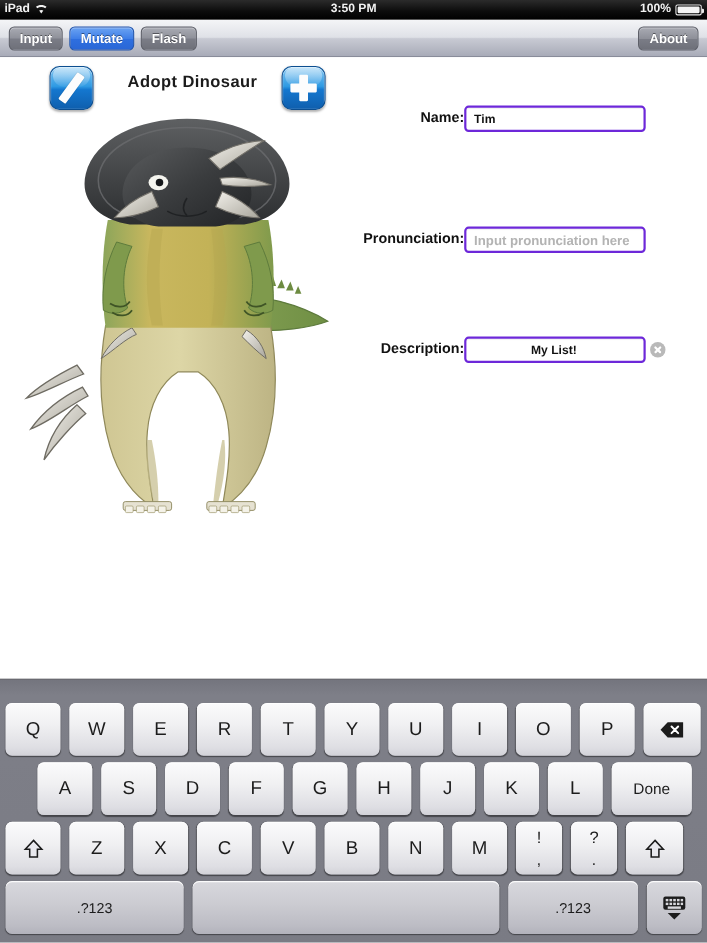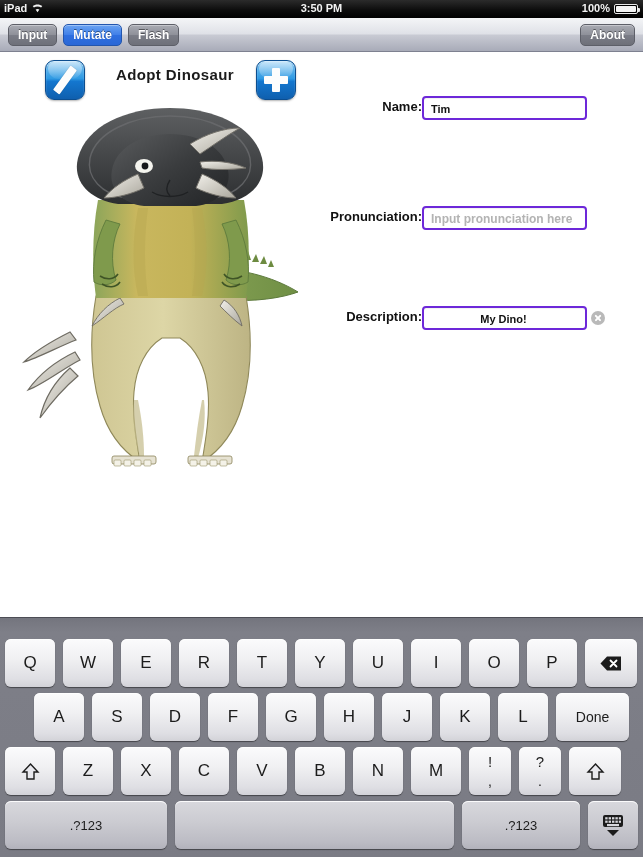--- a/index.html
+++ b/index.html
@@ -316,21 +316,21 @@
       <div class="field-row r1">
         <span class="field-label">Name:</span>
         <div class="field-input" placeholder="">Tim</div>
       </div>
       <div class="field-row r2">
         <span class="field-label">Pronunciation:</span>
         <div class="field-input placeholder">Input pronunciation here</div>
       </div>
       <div class="field-row r3">
         <span class="field-label">Description:</span>
-        <div class="field-input">My Dino!</div>
+        <div class="field-input">My List!</div>
         <span class="clear-btn"></span>
       </div>
     </div>
 
   </div>
 
   <div class="keyboard">
 
     <div class="krow r1">
       <span class="spacer" style="width:5px"></span>

